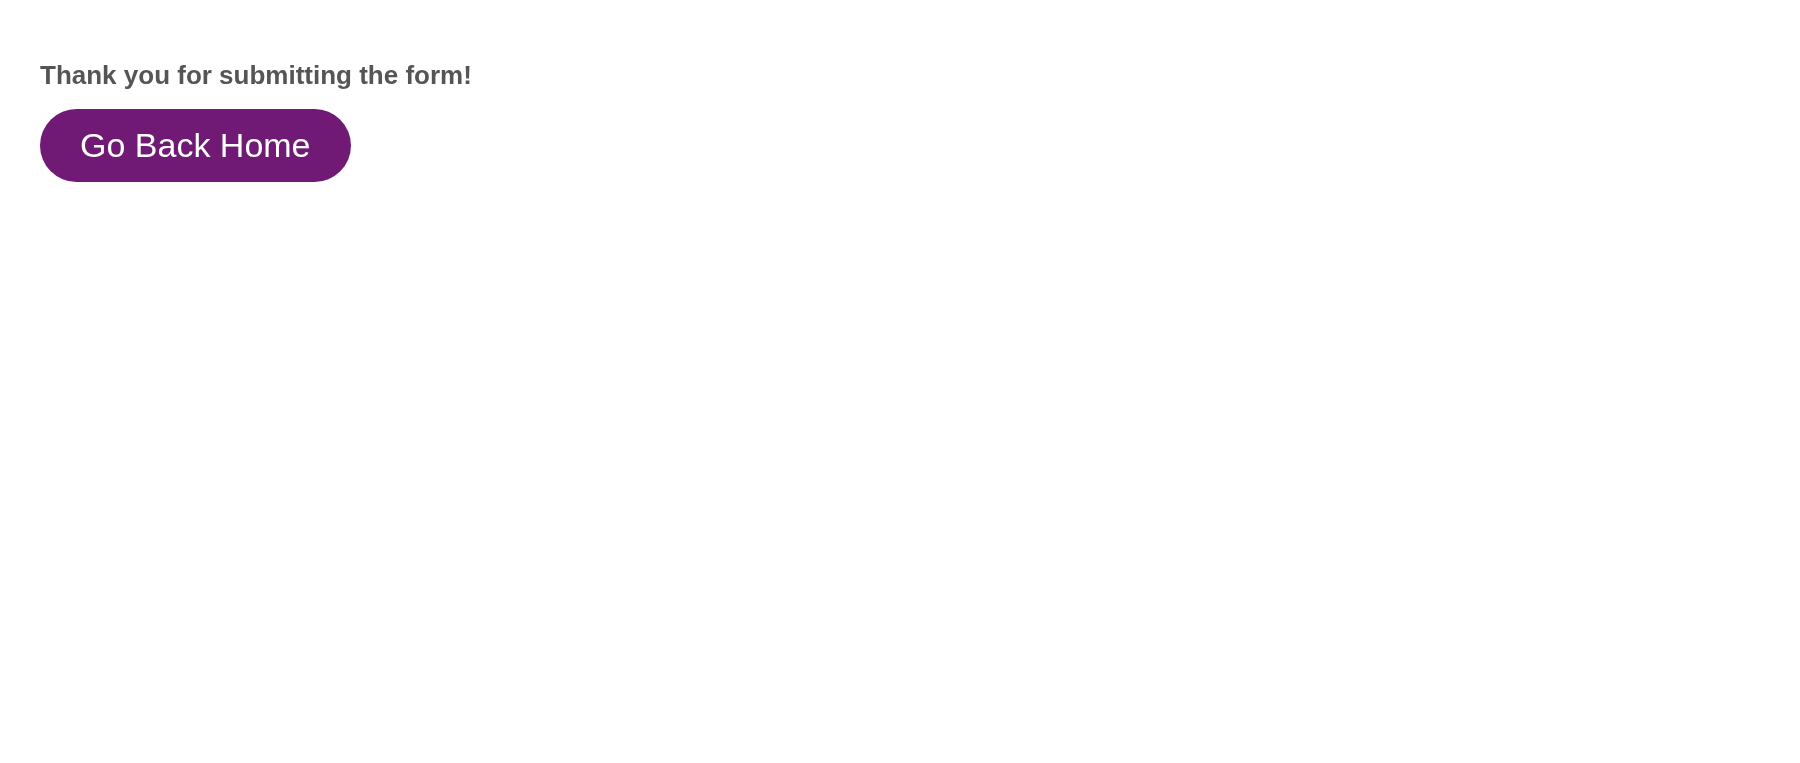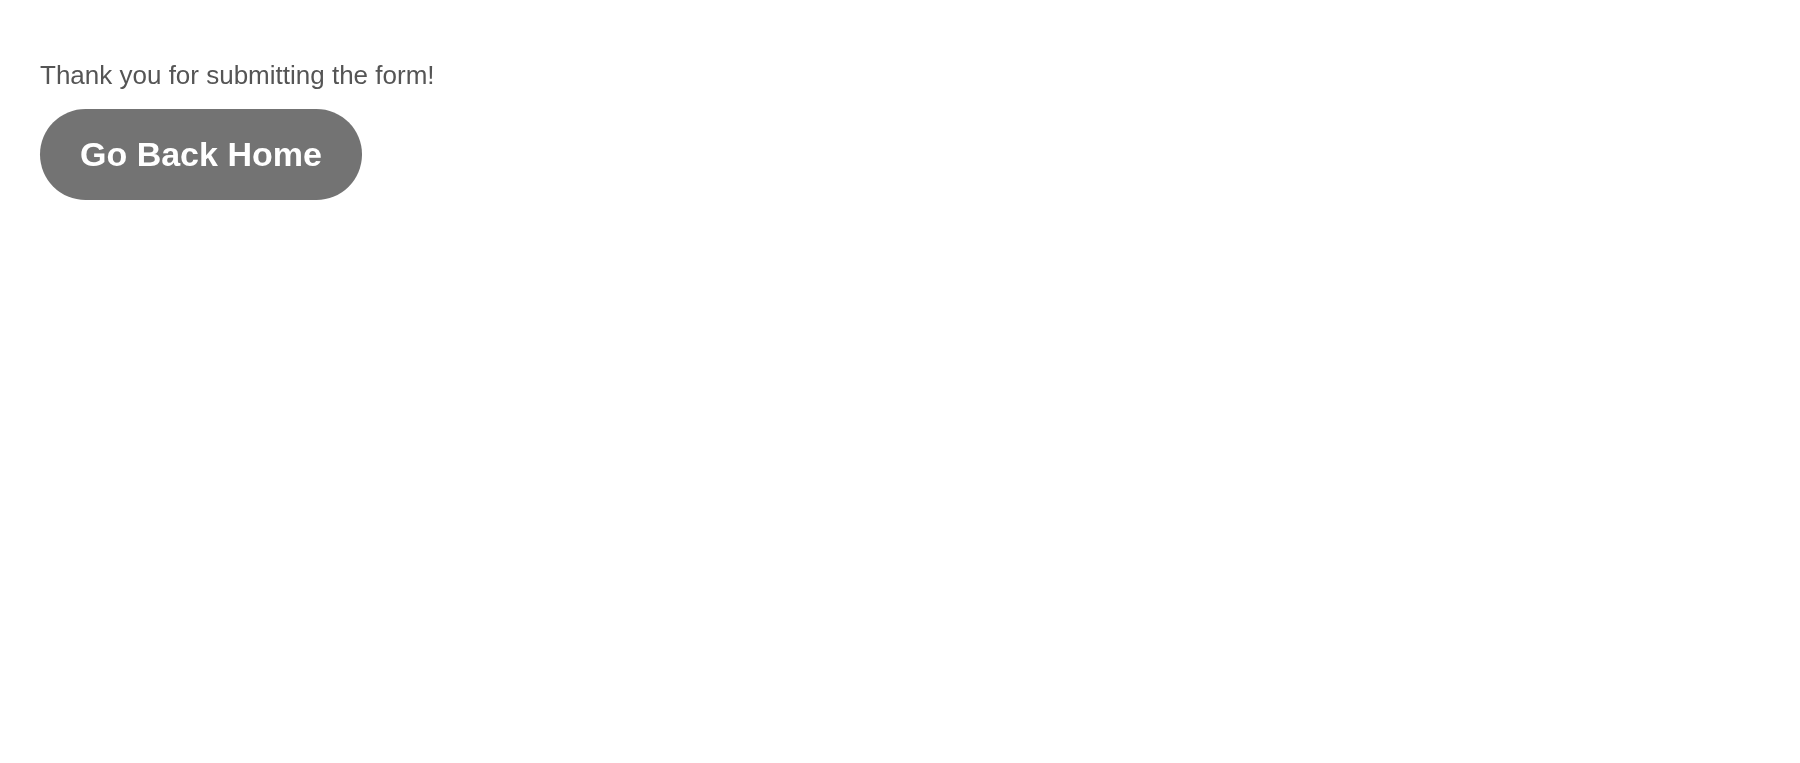--- a/index.html
+++ b/index.html
@@ -10,30 +10,30 @@
     body {
       font-family: 'Segoe UI', Tahoma, Geneva, Verdana, sans-serif;
       background: #ffffff;
       width: 1800px;
       height: 763px;
       padding: 60px 40px;
     }
     .message {
       font-size: 26px;
       color: #555555;
-      font-weight: 400;
+      font-weight: 700;
       margin-bottom: 18px;
     }
     .home-button {
       display: inline-block;
-      background: #737373;
+      background: #701a75;
       color: #ffffff;
       font-size: 34px;
-      font-weight: 700;
-      padding: 26px 40px;
+      font-weight: 400;
+      padding: 17px 40px;
       border: none;
       border-radius: 50px;
       cursor: pointer;
       font-family: inherit;
     }
   </style>
 </head>
 <body>
 
 

